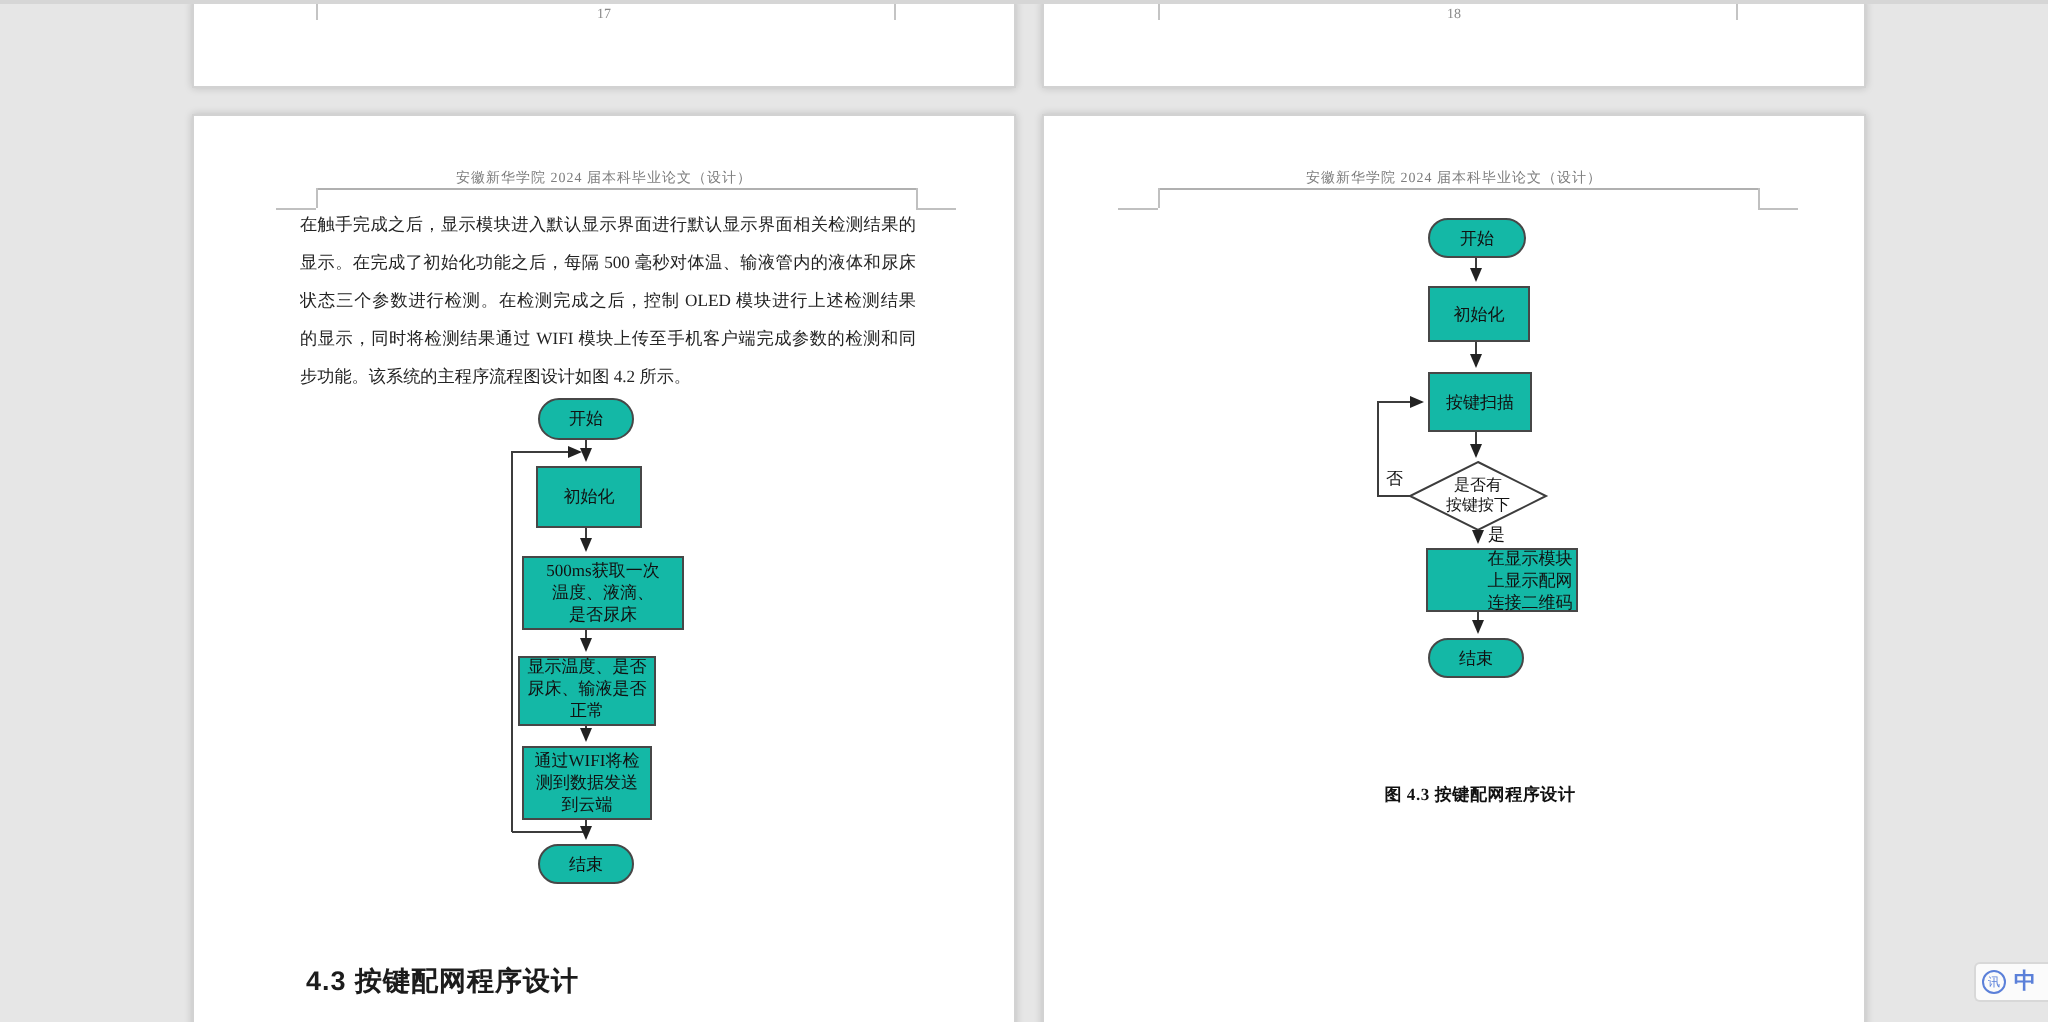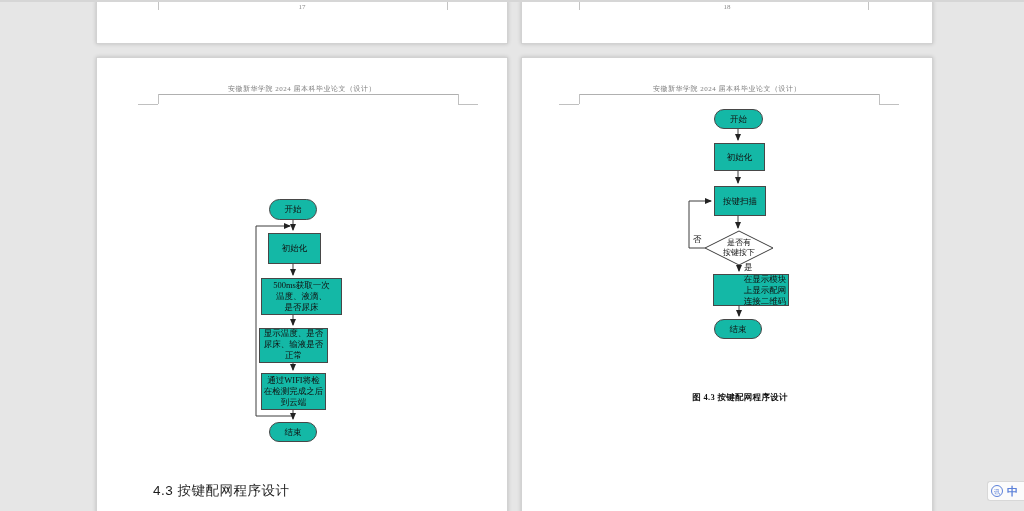--- a/index.html
+++ b/index.html
@@ -47,21 +47,21 @@
     text-align:center;white-space:pre-line;font-size:8px;line-height:10px;color:#111;
   }
   .branch-label{position:absolute;z-index:3;font-size:8.5px;color:#111;}
   .caption{
     position:absolute;font-size:8.5px;font-weight:bold;color:#111;
     text-align:center;letter-spacing:0.3px;margin-top:44px;
   }
   .heading{
     position:absolute;left:56px;top:424px;
     font-family:"Liberation Sans","DejaVu Sans",sans-serif;
-    font-size:13.5px;font-weight:400;color:#1c1c1c;letter-spacing:0.5px;
+    font-size:13.5px;font-weight:700;color:#1c1c1c;letter-spacing:0.5px;
   }
   .ime{
     position:absolute;left:987px;top:481px;width:37px;height:20px;
     background:#fbfbfb;border:1px solid #d8d8d8;border-right:none;
     border-radius:3px 0 0 3px;display:flex;align-items:center;gap:4px;
     padding-left:3px;box-sizing:border-box;z-index:10;
   }
   .ime-logo{
     width:12px;height:12px;border-radius:50%;border:1.5px solid #5b80d9;
     color:#5b80d9;font-size:6px;line-height:12px;text-align:center;
@@ -91,20 +91,27 @@
 
 <div class="page page-main" style="left:96px;">
   <div class="pheader">安徽新华学院 2024 届本科毕业论文（设计）</div>
   <div class="pheader-line"></div>
 
   <div class="cmark" style="left:61px;top:36px;width:1px;height:10px;"></div>
   <div class="cmark" style="left:41px;top:46px;width:20px;height:1px;"></div>
   <div class="cmark" style="left:361px;top:36px;width:1px;height:10px;"></div>
   <div class="cmark" style="left:361px;top:46px;width:20px;height:1px;"></div>
 
+  <div class="body-text">
+    <div class="bl">在触手完成之后，显示模块进入默认显示界面进行默认显示界面相关检测结果的</div>
+    <div class="bl">显示。在完成了初始化功能之后，每隔 500 毫秒对体温、输液管内的液体和尿床</div>
+    <div class="bl">状态三个参数进行检测。在检测完成之后，控制 OLED 模块进行上述检测结果</div>
+    <div class="bl">的显示，同时将检测结果通过 WIFI 模块上传至手机客户端完成参数的检测和同</div>
+    <div class="bl last">步功能。该系统的主程序流程图设计如图 4.2 所示。</div>
+  </div>
 
   <svg class="fc-svg" width="412" height="460">
     <defs>
       <marker id="arrL" markerWidth="7" markerHeight="7" refX="6" refY="3" orient="auto">
         <path d="M0,0 L7,3 L0,6 Z" fill="#222"></path>
       </marker>
     </defs>
     <g stroke="#3c3c3c" stroke-width="1" fill="none">
       <path d="M196,162 V172" marker-end="url(#arrL)"></path>
       <path d="M159,358 V168 H193" marker-end="url(#arrL)"></path>
@@ -118,21 +125,21 @@
 
   <div class="node stadium" style="left:172px;top:141px;width:48px;height:21px;">开始</div>
   <div class="node" style="left:171px;top:175px;width:53px;height:31px;">初始化</div>
   <div class="node" style="left:164px;top:220px;width:81px;height:37px;">500ms获取一次
 温度、液滴、
 是否尿床</div>
   <div class="node" style="left:162px;top:270px;width:69px;height:35px;font-family:Liberation Mono, monospace;">显示温度、是否
 尿床、输液是否
 正常</div>
   <div class="node" style="left:164px;top:315px;width:65px;height:37px;">通过WIFI将检
-在检测完成之后
+测到数据发送
 到云端</div>
   <div class="node stadium" style="left:172px;top:364px;width:48px;height:20px;">结束</div>
 
 
   <div class="heading">4.3  按键配网程序设计</div>
 </div>
 
 <div class="page page-main" style="left:521px;">
   <div class="pheader">安徽新华学院 2024 届本科毕业论文（设计）</div>
   <div class="pheader-line" style="left:57px;"></div>

